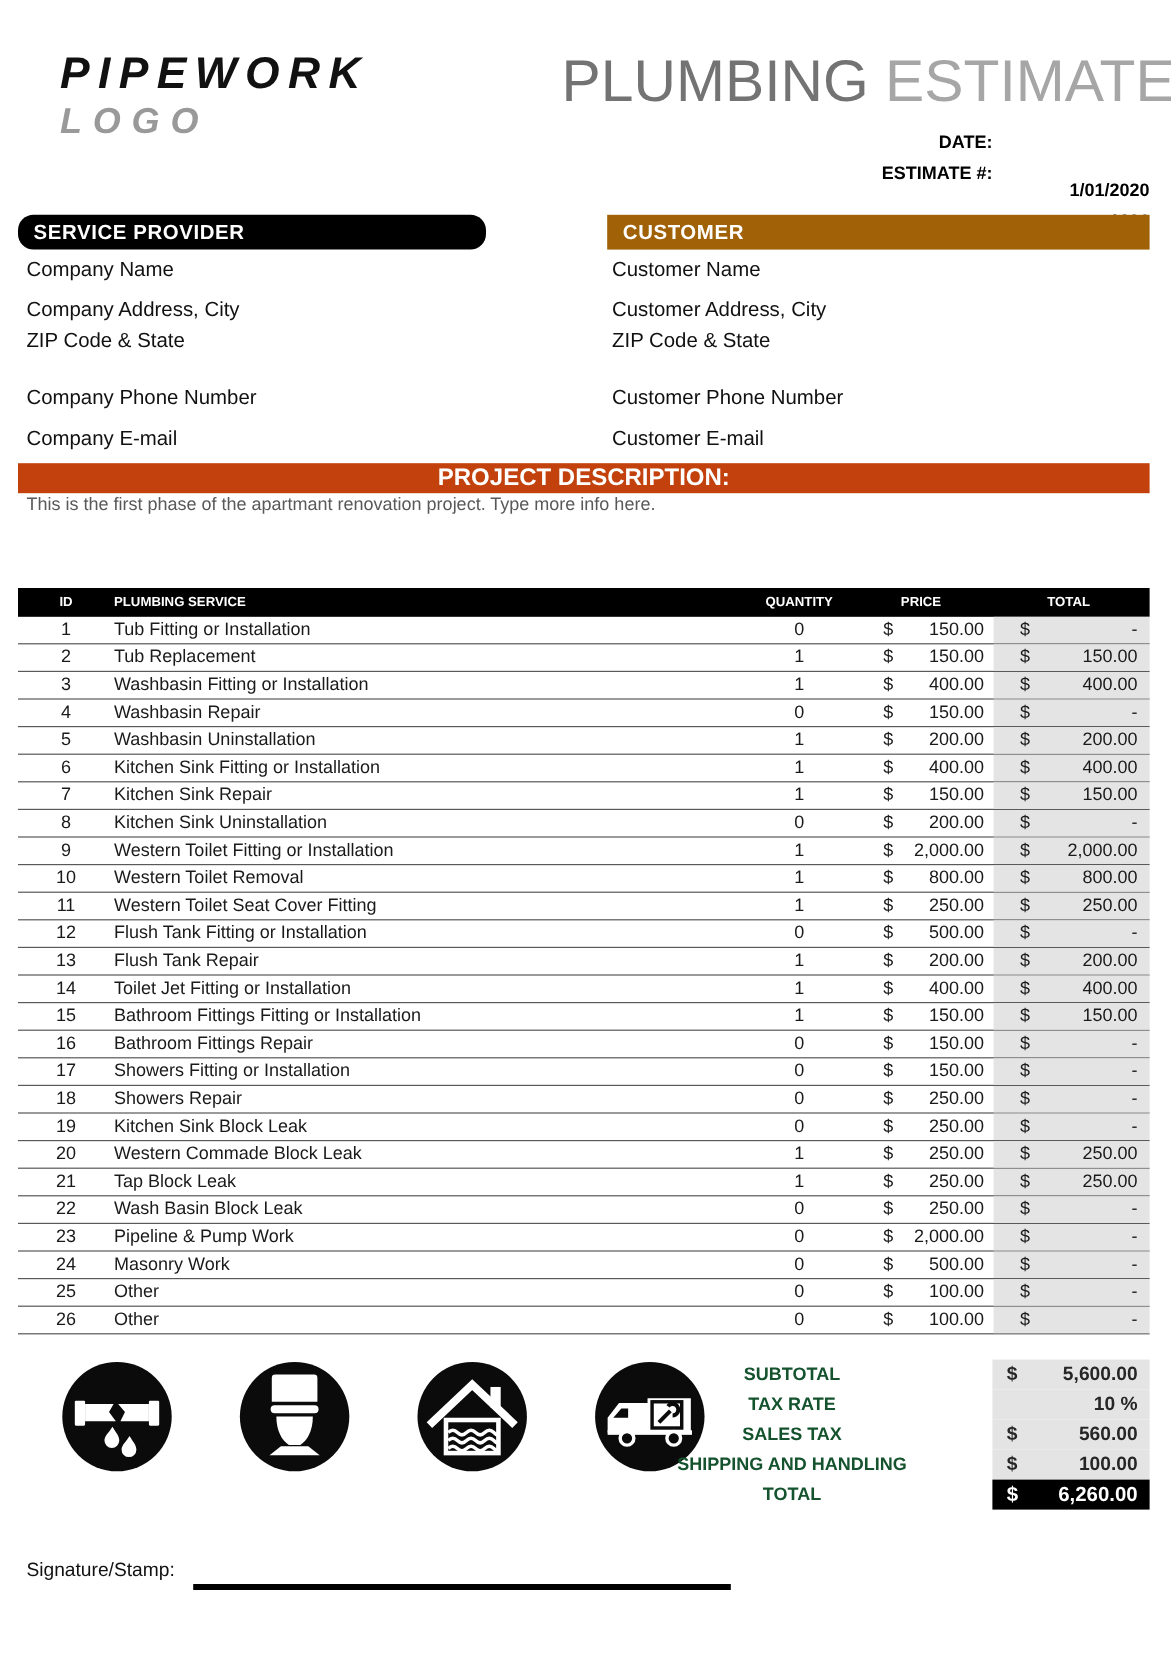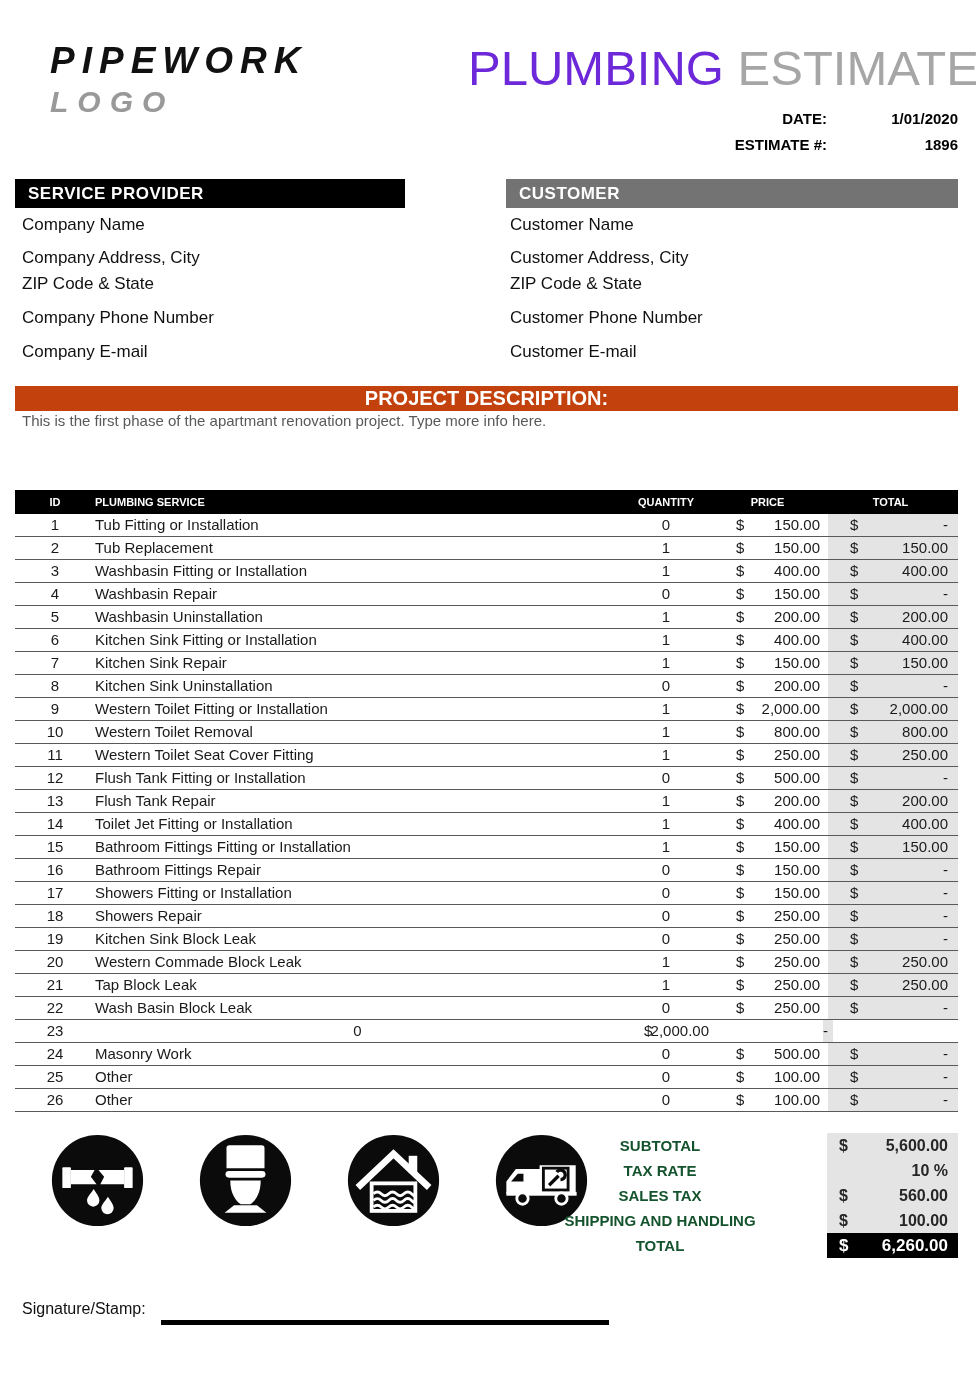--- a/index.html
+++ b/index.html
@@ -5,39 +5,39 @@
   html,body{margin:0;padding:0;background:#fff;}
   .page{position:relative;width:976px;height:1393px;background:#fff;overflow:hidden;
         font-family:"Liberation Sans",sans-serif;color:#000;}
 
   
   .logo{position:absolute;left:50px;top:40px;width:292px;}
   .logo-line1{font-size:37px;font-weight:bold;font-style:italic;letter-spacing:7px;color:#111;}
   .logo-line2{font-size:30px;font-weight:bold;font-style:italic;letter-spacing:9px;color:#999;
               text-align:left;margin-top:3px;}
   .doc-title{position:absolute;left:468px;top:40px;font-size:49px;letter-spacing:0px;white-space:nowrap;}
-  .doc-title .t-black{color:#6d28d9;}
+  .doc-title .t-black{color:#737373;}
   .doc-title .t-gray{color:#a6a6a6;}
 
   .meta{position:absolute;left:600px;top:106px;width:358px;}
   .meta-row{display:flex;height:26px;line-height:26px;}
   .meta-label{flex:1;text-align:right;font-weight:bold;font-size:15px;}
-  .meta-value{width:131px;text-align:right;font-weight:bold;font-size:15px;}
+  .meta-value{width:131px;text-align:right;font-weight:bold;font-size:15px;margin-top:40px;}
 
   
   .bar{position:absolute;height:29px;line-height:29px;color:#fff;font-weight:bold;
        font-size:17px;padding-left:13px;box-sizing:border-box;letter-spacing:.5px;}
-  .bar.provider{left:15px;top:179px;width:390px;background:#000;}
-  .bar.customer{left:506px;top:179px;width:452px;background:#737373;}
+  .bar.provider{left:15px;top:179px;width:390px;background:#000;border-radius:13px;}
+  .bar.customer{left:506px;top:179px;width:452px;background:#a16207;}
   .party-lines{position:absolute;top:212px;font-size:17px;color:#111;}
   .party-lines.left{left:22px;}
   .party-lines.right{left:510px;}
   .party-line{height:26px;line-height:26px;}
   .party-lines .party-line:nth-child(2){margin-top:7px;}
-  .party-lines .party-line:nth-child(4){margin-top:8px;}
+  .party-lines .party-line:nth-child(4){margin-top:22px;}
   .party-lines .party-line:nth-child(5){margin-top:8px;}
 
   
   .desc-bar{position:absolute;left:15px;top:386px;width:943px;height:25px;line-height:25px;
             background:#c2410c;color:#fff;font-weight:bold;font-size:20px;text-align:center;}
   .desc-text{position:absolute;left:22px;top:412px;font-size:15px;color:#595959;}
 
   
   .svc-table{position:absolute;left:15px;top:490px;width:943px;}
   .t-head{display:grid;grid-template-columns:80px 525px 92px 111px 135px;height:24px;
@@ -296,20 +296,21 @@
         <div class="t-row">
           <div class="cell c-center">22</div>
           <div class="cell">Wash Basin Block Leak</div>
           <div class="cell c-center">0</div>
           <div class="cell cell-money cell-price"><span class="cur">$</span><span>250.00</span></div>
           <div class="cell"></div>
           <div class="cell cell-money cell-total"><span class="cur">$</span><span>-</span></div>
         </div>
         <div class="t-row">
           <div class="cell c-center">23</div>
+          <div class="cell">Pipeline &amp; Pump Work</div>
           <div class="cell c-center">0</div>
           <div class="cell cell-money cell-price"><span class="cur">$</span><span>2,000.00</span></div>
           <div class="cell"></div>
           <div class="cell cell-money cell-total"><span class="cur">$</span><span>-</span></div>
         </div>
         <div class="t-row">
           <div class="cell c-center">24</div>
           <div class="cell">Masonry Work</div>
           <div class="cell c-center">0</div>
           <div class="cell cell-money cell-price"><span class="cur">$</span><span>500.00</span></div>

